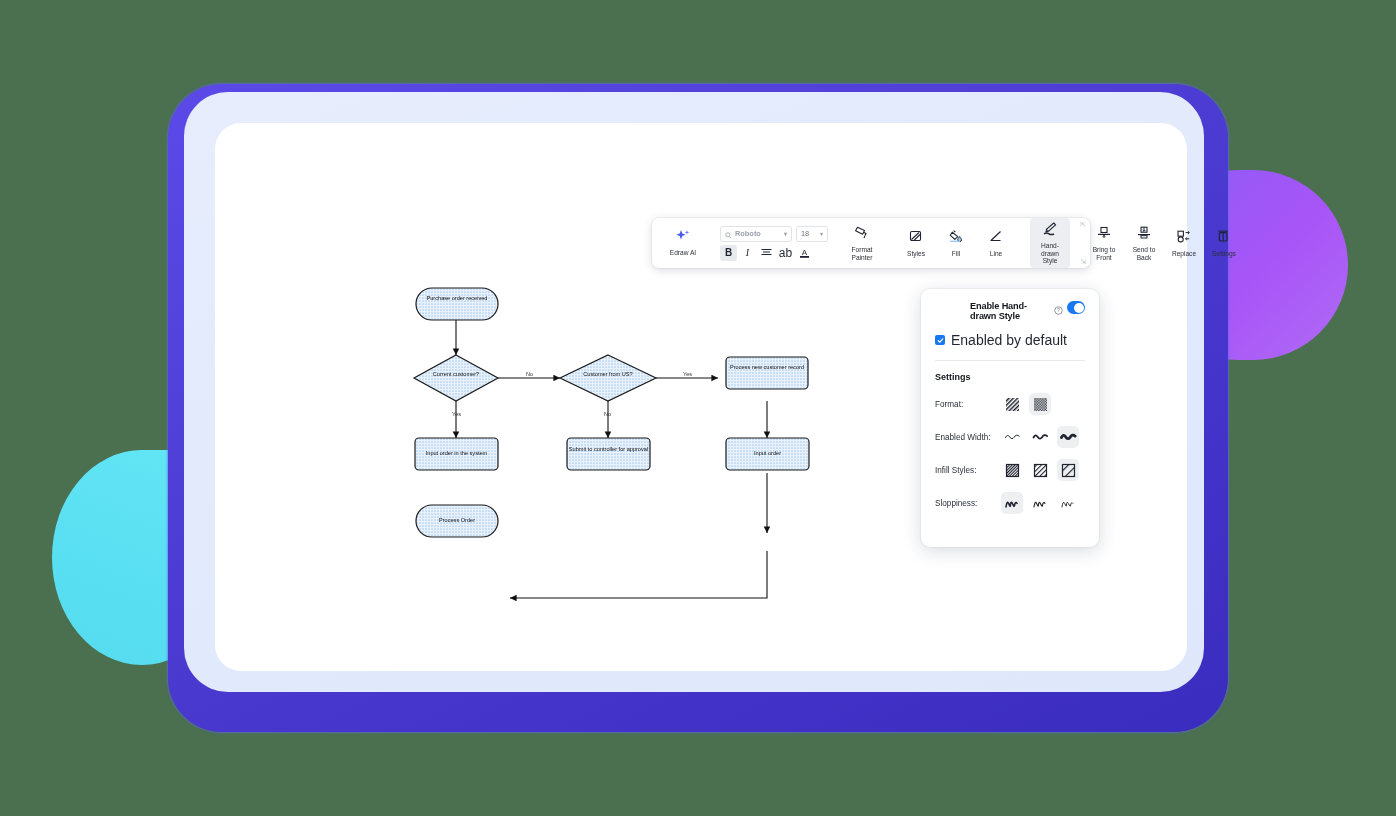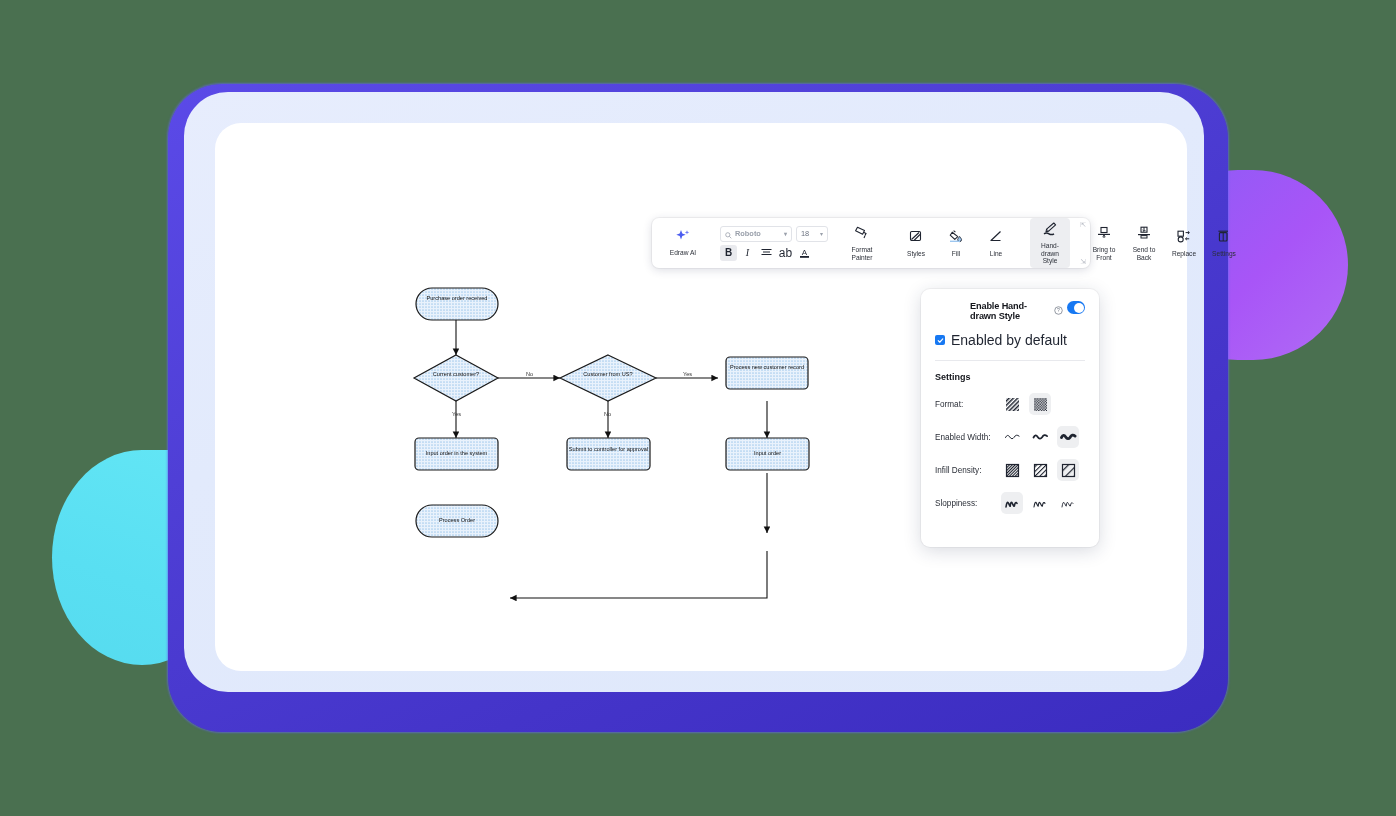--- a/index.html
+++ b/index.html
@@ -435,21 +435,21 @@
       </span>
       <span class="opt sel">
         <svg width="17" height="10" viewBox="0 0 17 10">
             <path d="M1.5 5.5 q2-4 4.2-0.6 t4.4 0.4 q2-3.6 5-1.2" fill="none" stroke="#1f2430" stroke-width="2.8" stroke-linecap="round"></path>
           </svg>
       </span>
     </span>
   </div>
 
   <div class="set-row">
-    <span class="set-label">Infill Density:</span>
+    <span class="set-label">Infill Styles:</span>
     <span class="set-opts">
       <span class="opt">
         <svg width="15" height="15" viewBox="0 0 15 15">
           <defs>
               <pattern id="p-d1" width="2" height="2" patternUnits="userSpaceOnUse" patternTransform="rotate(45)">
                 <rect width="1.1" height="2" fill="#1f2430"></rect>
               </pattern>
             </defs>
           <rect x="1.5" y="1.5" width="12" height="12" fill="url(#p-d1)" stroke="#1f2430" stroke-width="1.2"></rect>
         </svg>

